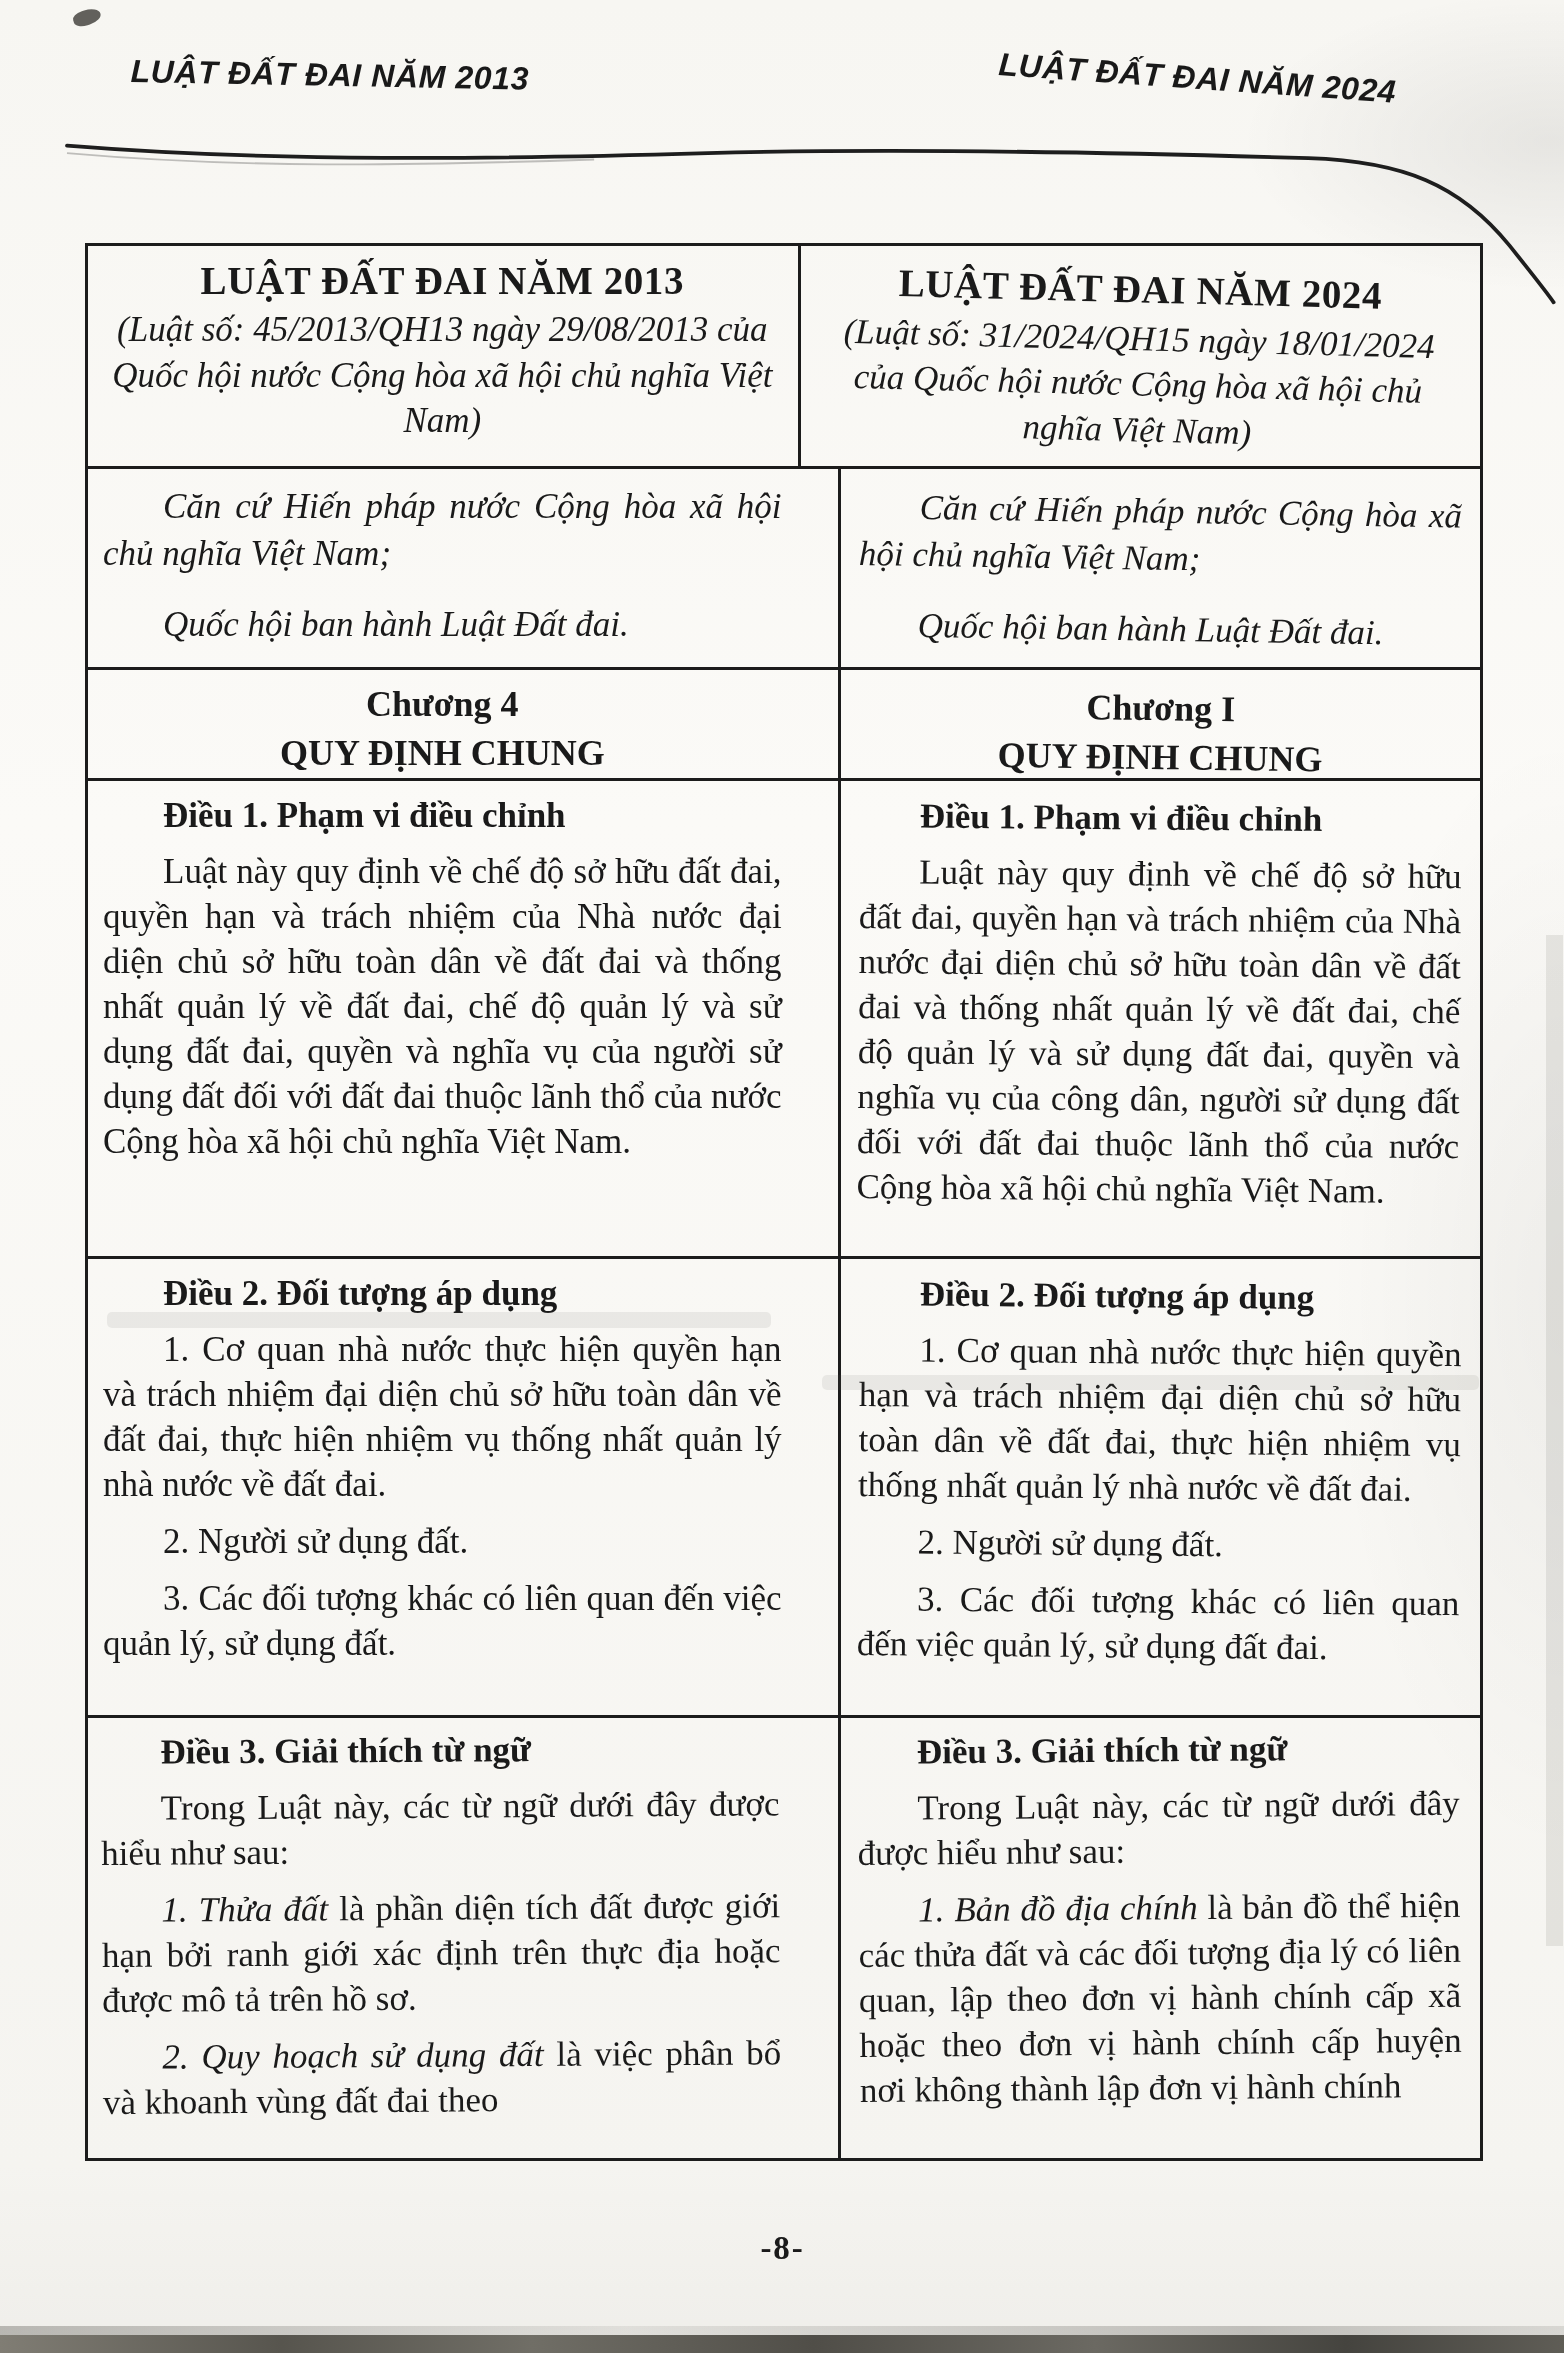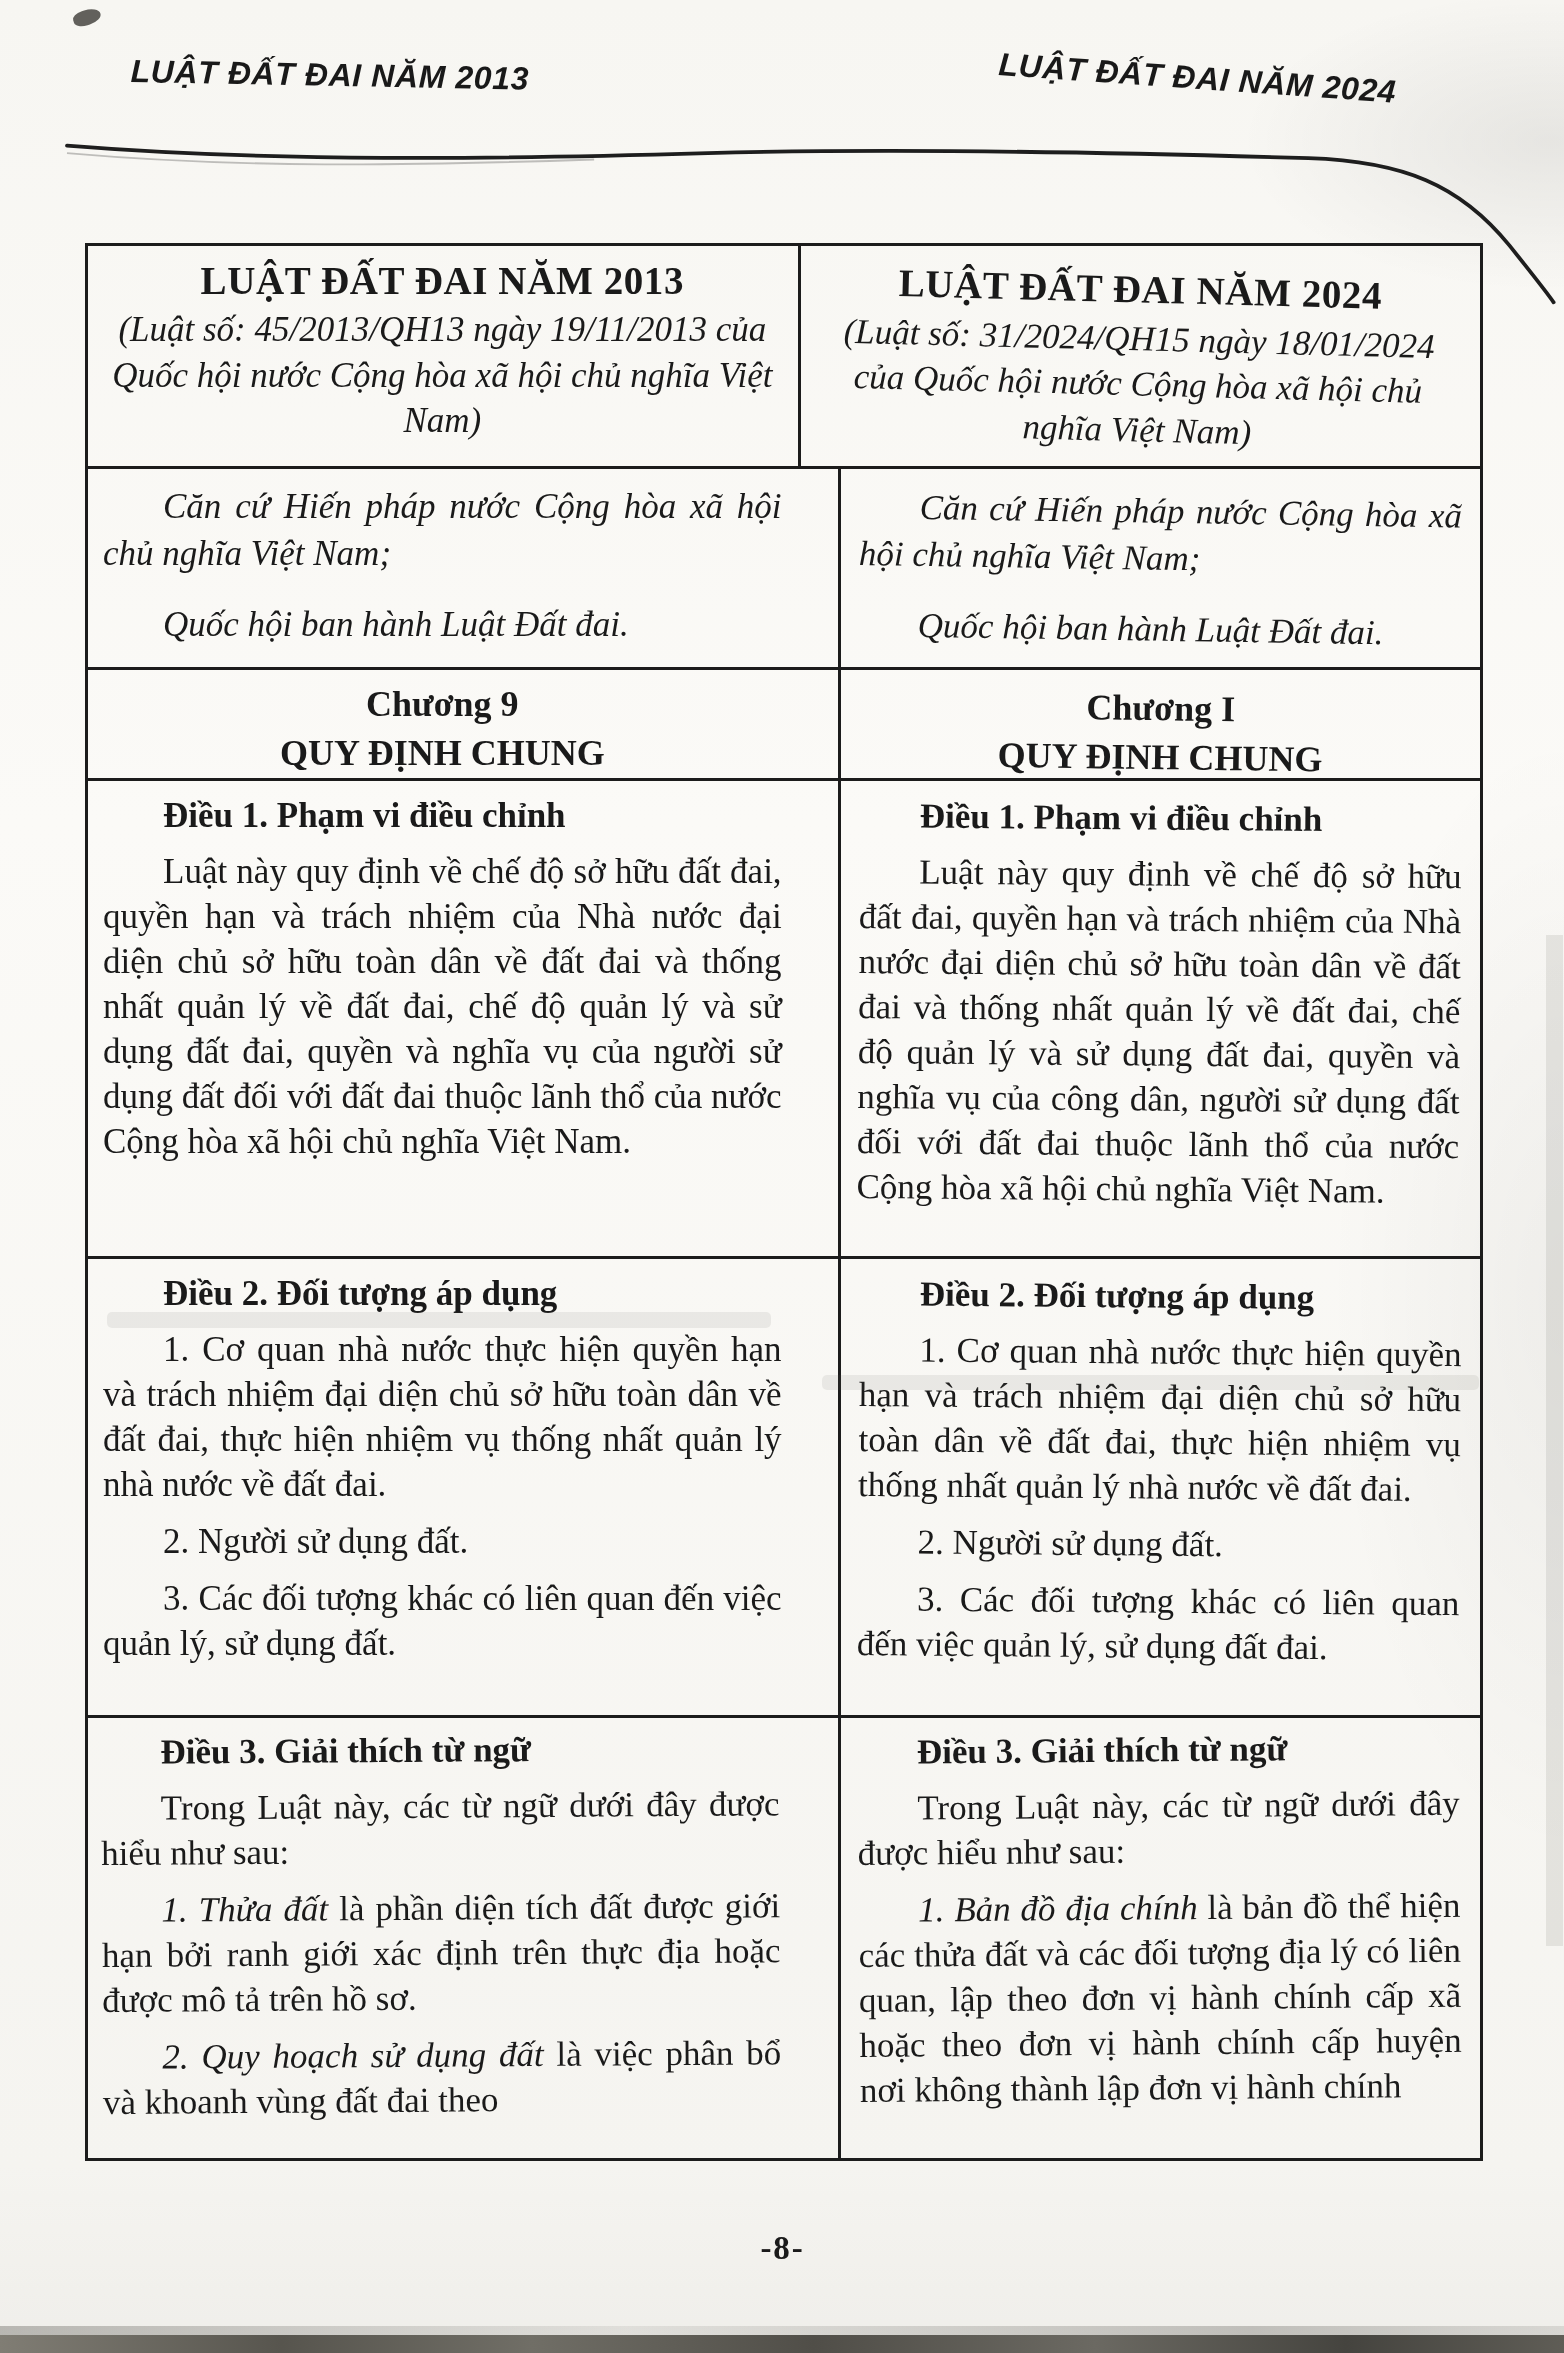--- a/index.html
+++ b/index.html
@@ -81,21 +81,21 @@
   <svg class="head-rule" width="1565" height="329" viewBox="0 0 2476 520">
     <path d="M 106 230 C 430 256 780 252 1120 242 C 1420 234 1740 240 2070 250 C 2220 255 2310 292 2388 388 C 2420 428 2444 458 2458 478" fill="none" stroke="#1e1e1e" stroke-width="6" stroke-linecap="round"></path>
     <path d="M 106 242 C 380 266 640 262 940 252" fill="none" stroke="rgba(40,40,40,0.28)" stroke-width="3"></path>
   </svg>
 
   <div class="law-table">
 
     <div class="row">
       <div class="cell">
         <div class="law-title">LUẬT ĐẤT ĐAI NĂM 2013</div>
-        <div class="law-subtitle">(Luật số: 45/2013/QH13 ngày 19/11/2013 của Quốc hội nước Cộng hòa xã hội chủ nghĩa Việt  Nam)</div>
+        <div class="law-subtitle">(Luật số: 45/2013/QH13 ngày 29/08/2013 của Quốc hội nước Cộng hòa xã hội chủ nghĩa Việt  Nam)</div>
       </div>
       <div class="cell">
         <div class="warp-a">
           <div class="law-title">LUẬT ĐẤT ĐAI NĂM 2024</div>
           <div class="law-subtitle">(Luật số: 31/2024/QH15 ngày 18/01/2024 của Quốc hội nước Cộng hòa xã hội chủ nghĩa Việt  Nam)</div>
         </div>
       </div>
     </div>
 
     <div class="row">
@@ -107,21 +107,21 @@
         <div class="warp-b">
           <p>Căn cứ Hiến pháp nước Cộng hòa xã hội chủ nghĩa Việt Nam;</p>
           <p>Quốc hội ban hành Luật Đất đai.</p>
         </div>
       </div>
     </div>
 
     <div class="row">
       <div class="cell">
         <div class="chapter">
-          <div>Chương 9</div>
+          <div>Chương 4</div>
           <div>QUY ĐỊNH CHUNG</div>
         </div>
       </div>
       <div class="cell">
         <div class="chapter warp-c">
           <div>Chương I</div>
           <div>QUY ĐỊNH CHUNG</div>
         </div>
       </div>
     </div>

